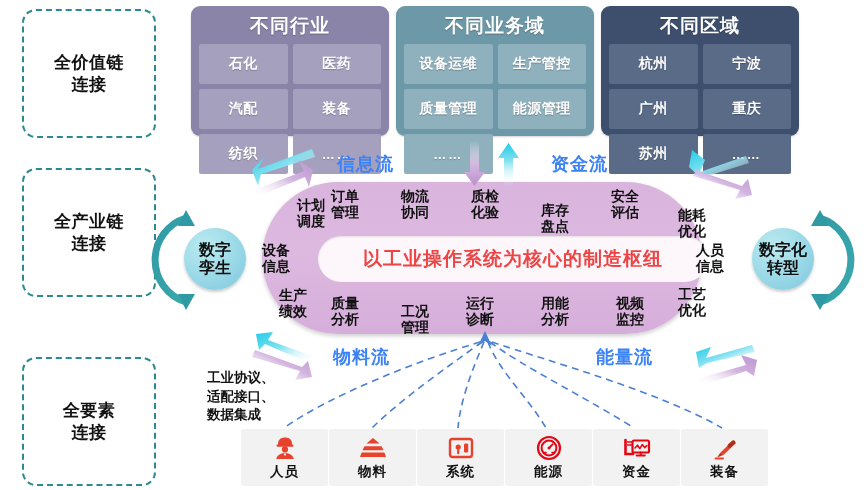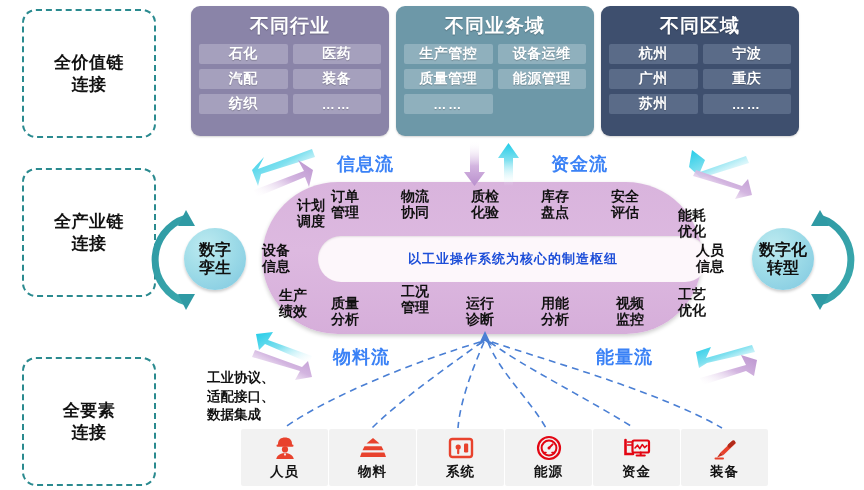--- a/index.html
+++ b/index.html
@@ -37,21 +37,21 @@
   .panel .ptitle{
     text-align:center;color:#ffffff;font-weight:bold;font-size:19px;
     padding-top:7px;padding-bottom:5px;letter-spacing:1px;
     text-shadow:0 1px 1px rgba(0,0,0,.25);
   }
   .pgrid{
     display:grid;grid-template-columns:1fr 1fr;gap:5px;
     padding:0 8px 8px 8px;
   }
   .pcell{
-    height:20px;border-radius:2px;
+    height:40px;border-radius:2px;
     display:flex;align-items:center;justify-content:center;
     color:#ffffff;font-weight:bold;font-size:14px;letter-spacing:.5px;
     text-shadow:0 1px 1px rgba(0,0,0,.22);
   }
   .pcell.dots{font-size:13px;letter-spacing:2px;}
   #panelIndustry{left:191px;background:#8a84a8;}
   #panelIndustry .pcell{background:#a5a0bd;}
   #panelDomain{left:396px;background:#6d98a8;}
   #panelDomain .pcell{background:#8fb0bd;}
   #panelRegion{left:601px;background:#3e4f6e;}
@@ -71,21 +71,21 @@
   #oval{
     position:absolute;left:262px;top:182px;width:440px;height:152px;
     background:linear-gradient(180deg,#d9b4dd 0%,#ddb9e0 45%,#d6aeda 100%);
     border-radius:76px;
     box-shadow:0 2px 4px rgba(0,0,0,.20);
   }
   #ovalCore{
     position:absolute;left:318px;top:236px;width:390px;height:46px;
     background:#fdf7fb;border-radius:23px;
     display:flex;align-items:center;justify-content:center;
-    font-weight:bold;font-size:13px;color:#1d4ed8;letter-spacing:1px;
+    font-weight:bold;font-size:19px;color:#ef4444;letter-spacing:1px;
     box-shadow:inset 0 1px 2px rgba(0,0,0,.10);
     z-index:4;
   }
   .ovalitem{
     position:absolute;text-align:center;font-weight:bold;font-size:14px;
     color:#111111;line-height:1.12;z-index:5;white-space:nowrap;
   }
   .ovalitem span{display:block;}
 
   
@@ -153,22 +153,22 @@
       <div class="pcell">汽配</div>
       <div class="pcell">装备</div>
       <div class="pcell">纺织</div>
       <div class="pcell dots">……</div>
     </div>
   </div>
 
   <div class="panel" id="panelDomain">
     <div class="ptitle">不同业务域</div>
     <div class="pgrid">
+      <div class="pcell">设备运维</div>
       <div class="pcell">生产管控</div>
-      <div class="pcell">设备运维</div>
       <div class="pcell">质量管理</div>
       <div class="pcell">能源管理</div>
       <div class="pcell dots">……</div>
     </div>
   </div>
 
   <div class="panel" id="panelRegion">
     <div class="ptitle">不同区域</div>
     <div class="pgrid">
       <div class="pcell">杭州</div>
@@ -292,34 +292,34 @@
     <span>管理</span>
   </div>
   <div class="ovalitem" style="left:401px;top:189px;">
     <span>物流</span>
     <span>协同</span>
   </div>
   <div class="ovalitem" style="left:471px;top:189px;">
     <span>质检</span>
     <span>化验</span>
   </div>
-  <div class="ovalitem" style="left:541px;top:189px;">
+  <div class="ovalitem" style="left:541px;top:203px;">
     <span>库存</span>
     <span>盘点</span>
   </div>
   <div class="ovalitem" style="left:611px;top:189px;">
     <span>安全</span>
     <span>评估</span>
   </div>
 
   <div class="ovalitem" style="left:331px;top:296px;">
     <span>质量</span>
     <span>分析</span>
   </div>
-  <div class="ovalitem" style="left:401px;top:284px;">
+  <div class="ovalitem" style="left:401px;top:304px;">
     <span>工况</span>
     <span>管理</span>
   </div>
   <div class="ovalitem" style="left:466px;top:296px;">
     <span>运行</span>
     <span>诊断</span>
   </div>
   <div class="ovalitem" style="left:541px;top:296px;">
     <span>用能</span>
     <span>分析</span>

